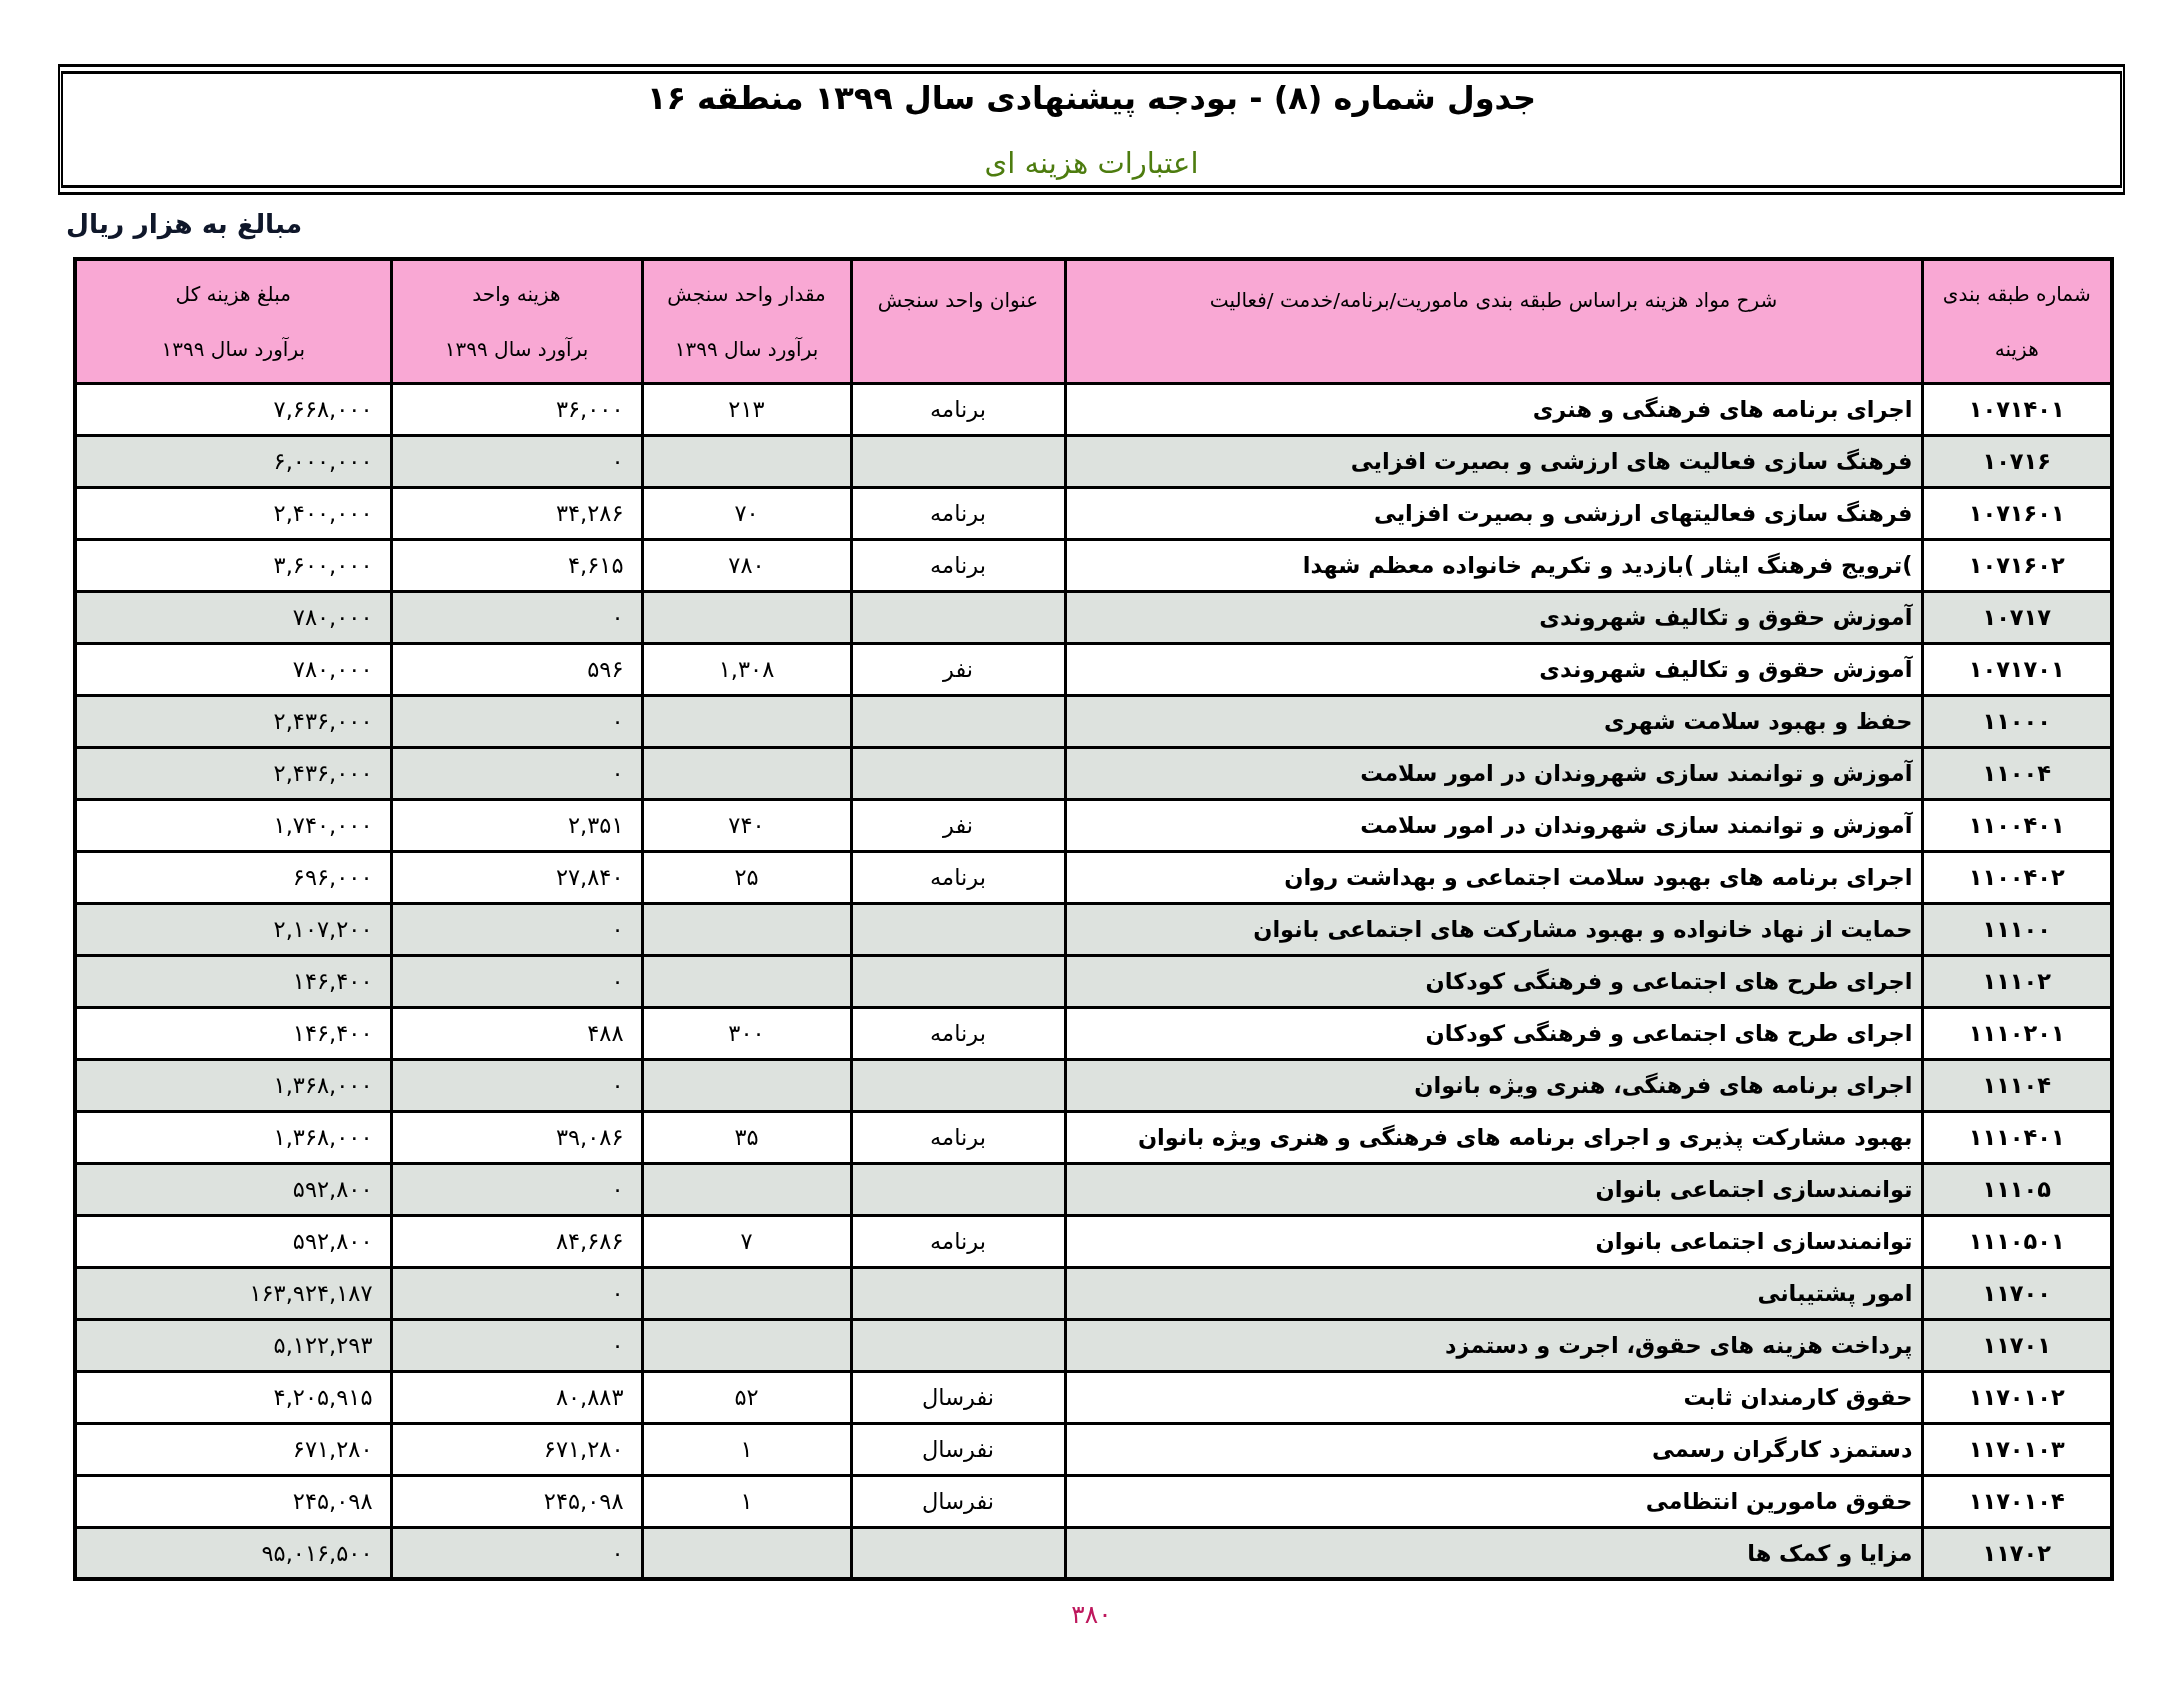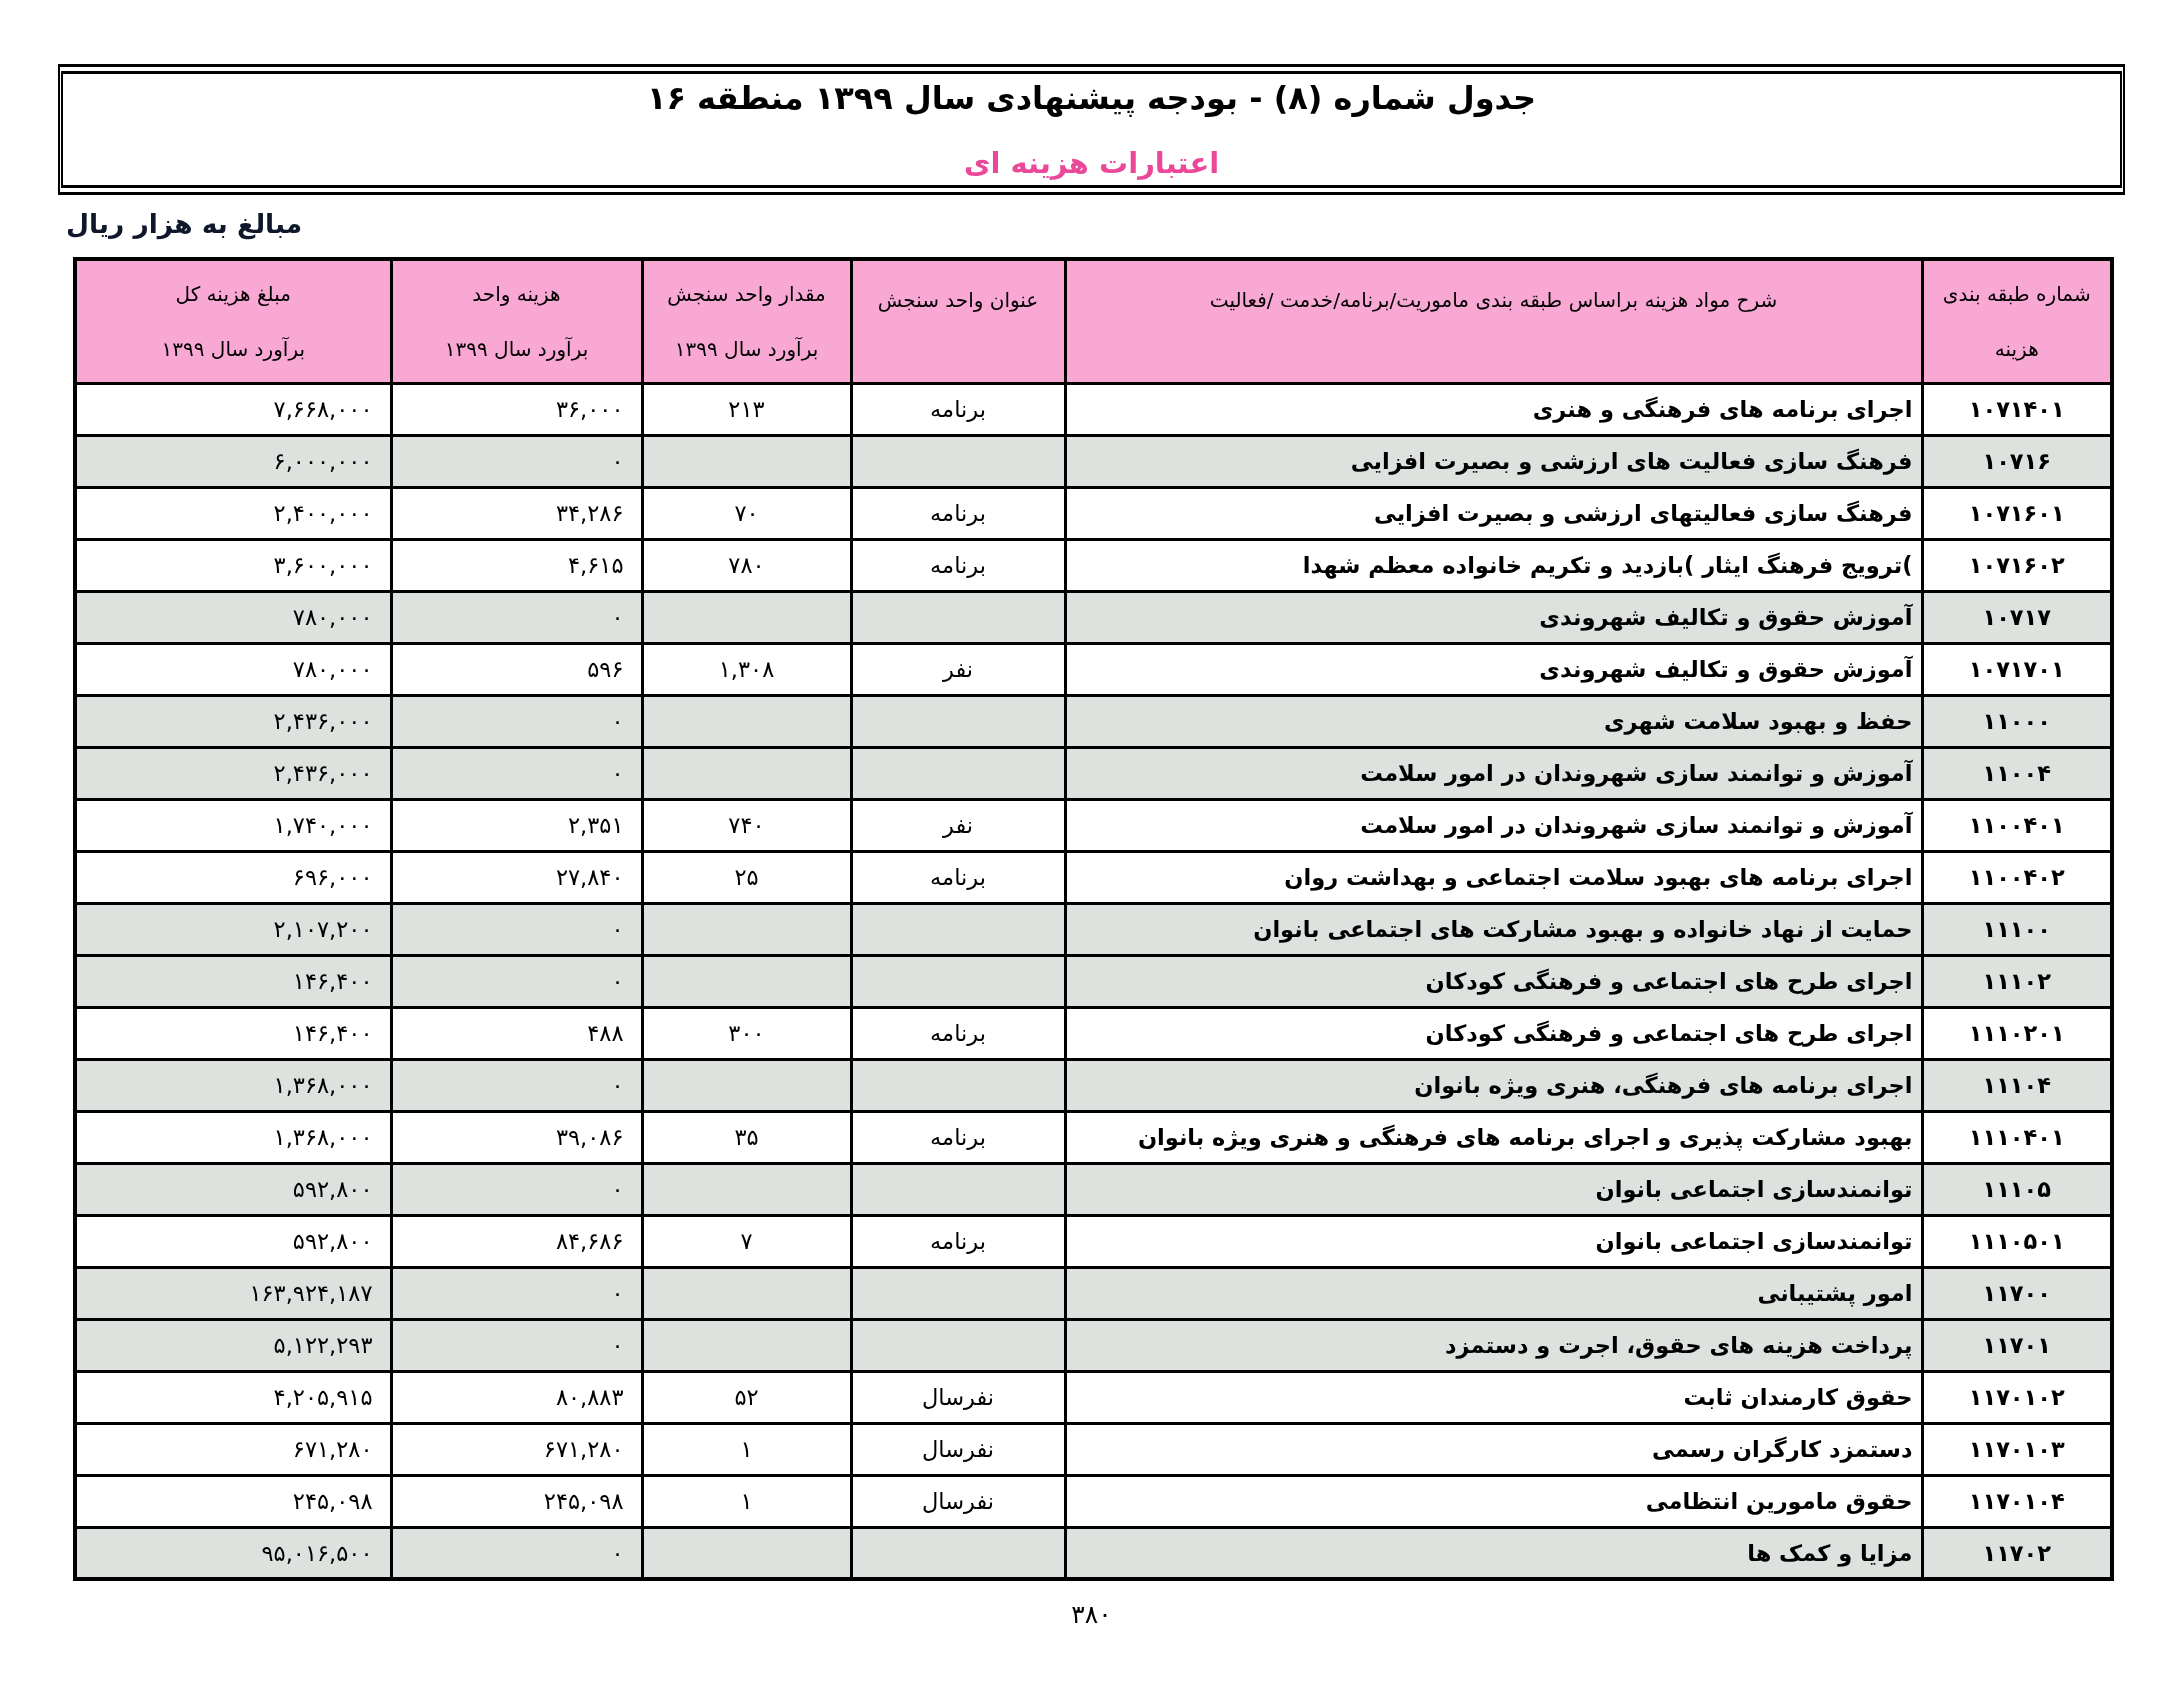--- a/index.html
+++ b/index.html
@@ -22,21 +22,21 @@
     width: 2067px; height: 131px;
     border-top: 10.6px double #000;
     border-bottom: 10.6px double #000;
     border-left: 5.3px double #000;
     border-right: 5.3px double #000;
     direction: rtl;
     display: flex; flex-direction: column;
     justify-content: space-evenly; align-items: center; text-align: right;
   }
   .title-line1 { font-size: 32px; font-weight: bold; color: #000; }
-  .title-line2 { font-size: 29px; font-weight: bold; color: #ec4899; margin-top: 24px; }
+  .title-line2 { font-size: 29px; font-weight: normal; color: #4d7c0f; margin-top: 24px; }
   
   .units-note {
     position: absolute; left: 66px; top: 208px;
     width: 278px;
     direction: rtl; text-align: left;
     font-size: 26.5px; font-weight: bold; color: #0f172a;
     white-space: nowrap;
   }
   
   table.budget {
@@ -78,21 +78,21 @@
   .col-unit_title  { text-align: center; }
   .col-unit_qty    { text-align: center; letter-spacing: 4px; }
   .col-unit_cost   { text-align: right; padding: 0 17px; letter-spacing: 3.3px; margin-left: 8px; }
   .col-total_cost  { text-align: right; padding: 0 17px; letter-spacing: 3.3px; }
   th.col-code { letter-spacing: 0; }
   
   .page-number {
     position: absolute; left: 0; top: 1600px;
     width: 2183px;
     text-align: center;
-    font-size: 25px; color: #000000;
+    font-size: 25px; color: #be185d;
     direction: rtl;
   }
 </style>
 </head>
 <body>
 
 <div class="page">
 
   <div class="title-box">
     <div class="title-line1">جدول شماره (۸) - بودجه پیشنهادی سال ۱۳۹۹ منطقه ۱۶</div>

